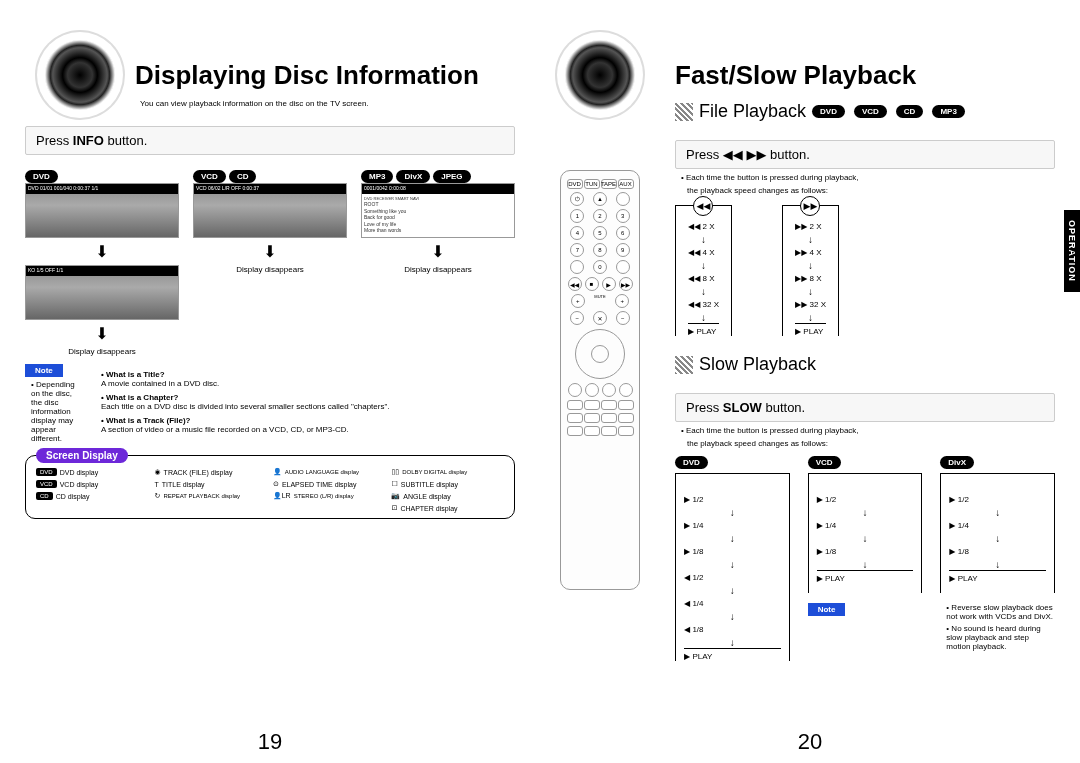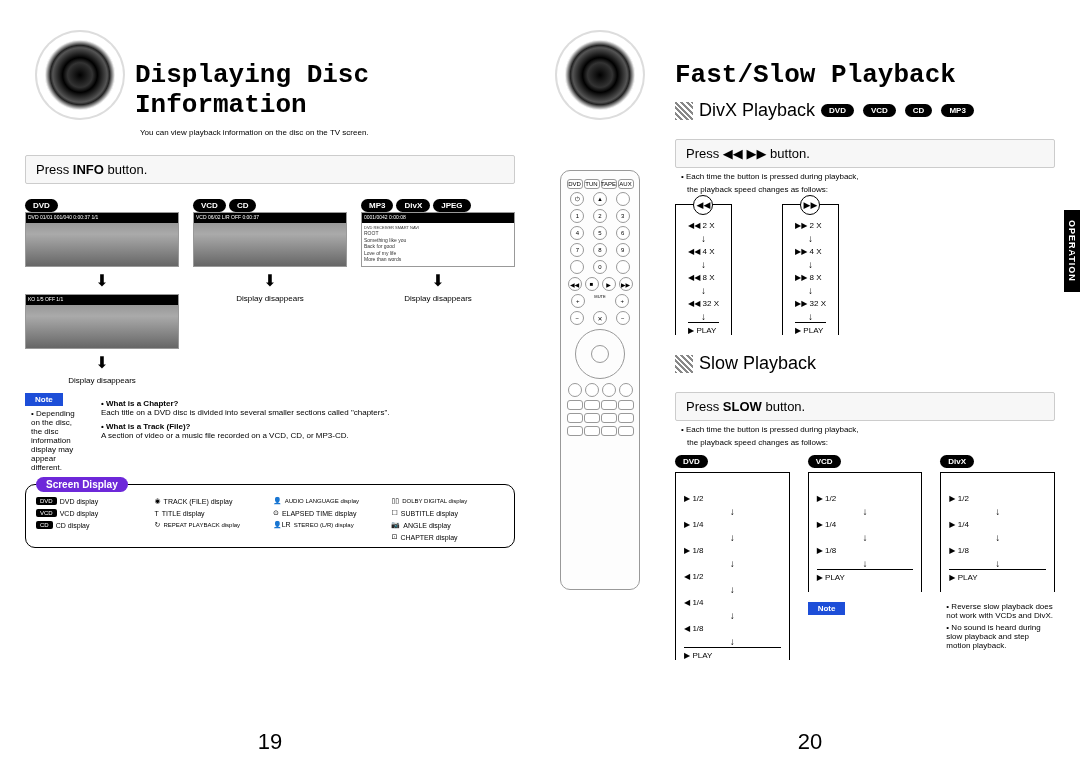--- a/index.html
+++ b/index.html
@@ -17,21 +17,21 @@
   .speaker-icon {
     width: 70px; height: 70px;
     border-radius: 50%;
     background: radial-gradient(circle, #000 0%, #333 25%, #000 35%, #555 55%, #222 60%, #eee 70%);
     position: absolute;
     top: 40px;
     box-shadow: 0 0 0 8px #fff, 0 0 0 10px #ddd;
   }
   .left .speaker-icon { left: 45px; }
   .right .speaker-icon { left: 25px; }
-  h1 { font-size: 26px; font-weight: bold; margin-left: 110px; margin-top: 40px; font-family: Liberation Mono, monospace; }
+  h1 { font-size: 26px; font-weight: bold; margin-left: 110px; margin-top: 40px; }
   .subtitle { font-size: 8px; margin-left: 115px; margin-top: 8px; }
   .section-box { border: 1px solid #ccc; background: #f7f7f7; padding: 6px 10px; margin-top: 18px; border-radius: 2px; }
   .section-box .label { font-size: 13px; }
   .section-box .bold { font-weight: bold; }
   .bullet-note { font-size: 8px; margin-top: 4px; padding-left: 6px; }
   .disc-tags { margin-top: 12px; }
   .tag { display: inline-block; background: #000; color: #fff; font-size: 8px; font-weight: bold; padding: 2px 8px; border-radius: 8px; margin-right: 3px; }
   .thumb-row { display: flex; gap: 14px; margin-top: 3px; }
   .thumb-col { flex: 1; }
   .thumb { width: 100%; height: 55px; background: linear-gradient(#888 0%, #aaa 40%, #666 100%); position: relative; border: 1px solid #999; }
@@ -141,20 +141,21 @@
         <div class="disp-text">Display disappears</div>
       </div>
     </div>
 
     <div class="two-col-defs">
       <div>
         <div class="note-box">Note</div>
         <div class="note-text">• Depending on the disc, the disc information display may appear different.</div>
       </div>
       <div class="defs">
+        <p><span class="dt">• What is a Title?</span><br><span>A movie contained in a DVD disc.</span></p>
         <p><span class="dt">• What is a Chapter?</span><br><span>Each title on a DVD disc is divided into several smaller sections called "chapters".</span></p>
         <p><span class="dt">• What is a Track (File)?</span><br><span>A section of video or a music file recorded on a VCD, CD, or MP3-CD.</span></p>
       </div>
     </div>
 
     <div class="screen-display">
       <div class="sd-title">Screen Display</div>
       <div class="sd-grid">
         <div class="sd-item">
             <span class="mini-tag">DVD</span>
@@ -294,21 +295,21 @@
           <span class="rbtn sq"></span>
           <span class="rbtn sq"></span>
           <span class="rbtn sq"></span>
           <span class="rbtn sq"></span>
         </div>
     </div>
 
     <div class="right-content">
       <div class="sub-heading">
         <span class="chev"></span>
-        <span>DivX Playback</span>
+        <span>File Playback</span>
         <span class="tag">DVD</span>
         <span class="tag">VCD</span>
         <span class="tag">CD</span>
         <span class="tag">MP3</span>
       </div>
       <div class="section-box">
         <span class="label"><span>Press </span><span>◀◀ ▶▶</span><span> button.</span></span>
       </div>
       <div class="bullet-note">• Each time the button is pressed during playback,</div>
       <div class="bullet-note" style="padding-left:12px;">the playback speed changes as follows:</div>

